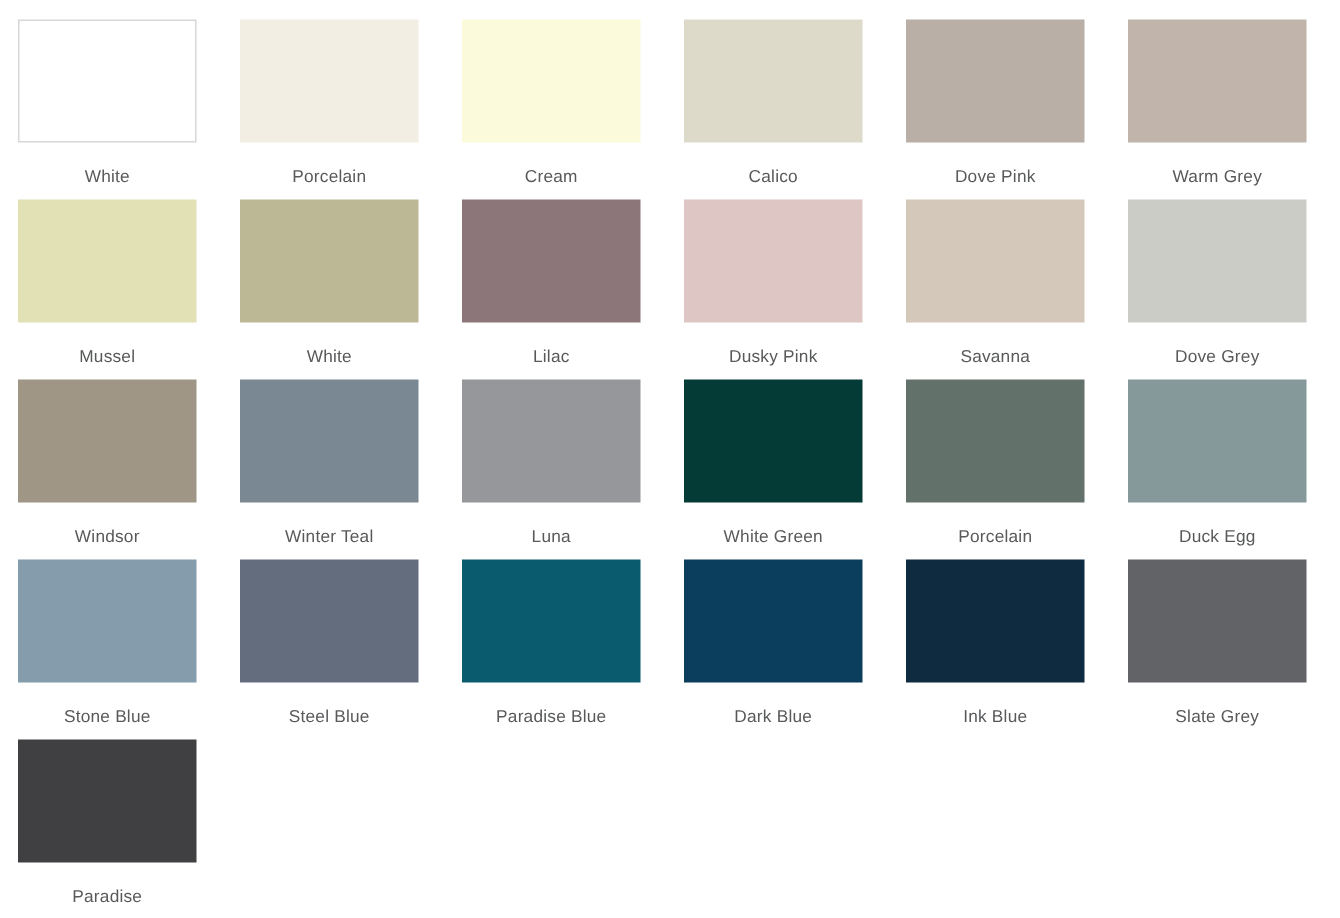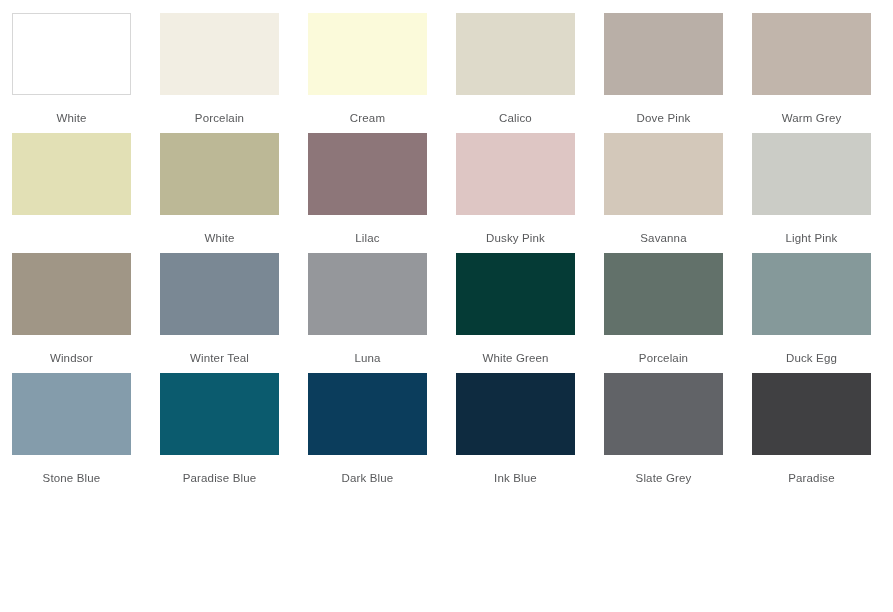--- a/index.html
+++ b/index.html
@@ -76,40 +76,41 @@
     <div class="swatch-cell">
       <div class="swatch-chip" style="background: rgb(185, 175, 167);"></div>
       <span class="swatch-label">Dove Pink</span>
     </div>
     <div class="swatch-cell">
       <div class="swatch-chip" style="background: rgb(193, 181, 171);"></div>
       <span class="swatch-label">Warm Grey</span>
     </div>
     <div class="swatch-cell">
       <div class="swatch-chip" style="background: rgb(226, 224, 181);"></div>
+      <span class="swatch-label">Mussel</span>
     </div>
     <div class="swatch-cell">
       <div class="swatch-chip" style="background: rgb(188, 184, 150);"></div>
       <span class="swatch-label">White</span>
     </div>
     <div class="swatch-cell">
       <div class="swatch-chip" style="background: rgb(141, 118, 121);"></div>
       <span class="swatch-label">Lilac</span>
     </div>
     <div class="swatch-cell">
       <div class="swatch-chip" style="background: rgb(222, 198, 196);"></div>
       <span class="swatch-label">Dusky Pink</span>
     </div>
     <div class="swatch-cell">
       <div class="swatch-chip" style="background: rgb(211, 200, 186);"></div>
       <span class="swatch-label">Savanna</span>
     </div>
     <div class="swatch-cell">
       <div class="swatch-chip" style="background: rgb(203, 204, 198);"></div>
-      <span class="swatch-label">Light Pink</span>
+      <span class="swatch-label">Dove Grey</span>
     </div>
     <div class="swatch-cell">
       <div class="swatch-chip" style="background: rgb(160, 150, 134);"></div>
       <span class="swatch-label">Windsor</span>
     </div>
     <div class="swatch-cell">
       <div class="swatch-chip" style="background: rgb(122, 136, 148);"></div>
       <span class="swatch-label">Winter Teal</span>
     </div>
     <div class="swatch-cell">
@@ -126,20 +127,24 @@
     </div>
     <div class="swatch-cell">
       <div class="swatch-chip" style="background: rgb(133, 153, 154);"></div>
       <span class="swatch-label">Duck Egg</span>
     </div>
     <div class="swatch-cell">
       <div class="swatch-chip" style="background: rgb(132, 156, 171);"></div>
       <span class="swatch-label">Stone Blue</span>
     </div>
     <div class="swatch-cell">
+      <div class="swatch-chip" style="background: rgb(100, 109, 125);"></div>
+      <span class="swatch-label">Steel Blue</span>
+    </div>
+    <div class="swatch-cell">
       <div class="swatch-chip" style="background: rgb(11, 91, 110);"></div>
       <span class="swatch-label">Paradise Blue</span>
     </div>
     <div class="swatch-cell">
       <div class="swatch-chip" style="background: rgb(11, 61, 92);"></div>
       <span class="swatch-label">Dark Blue</span>
     </div>
     <div class="swatch-cell">
       <div class="swatch-chip" style="background: rgb(14, 43, 64);"></div>
       <span class="swatch-label">Ink Blue</span>

